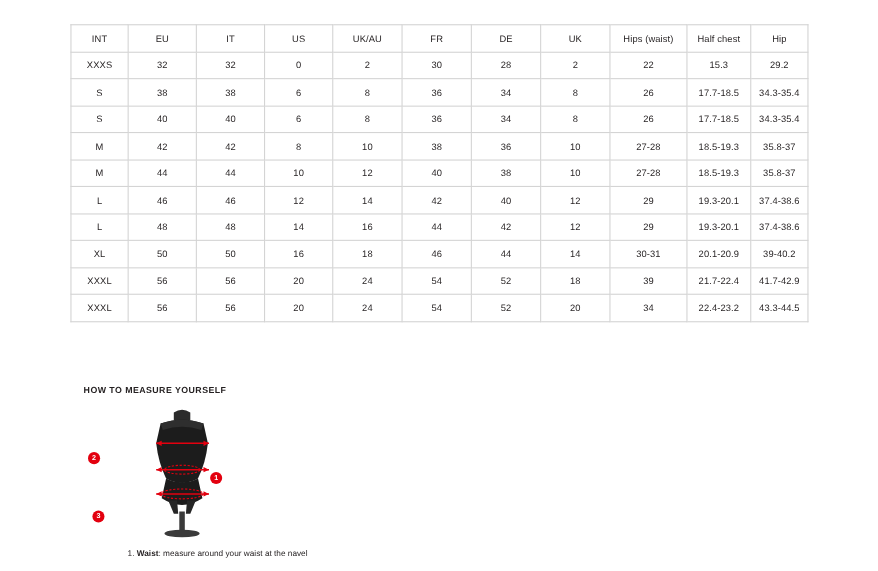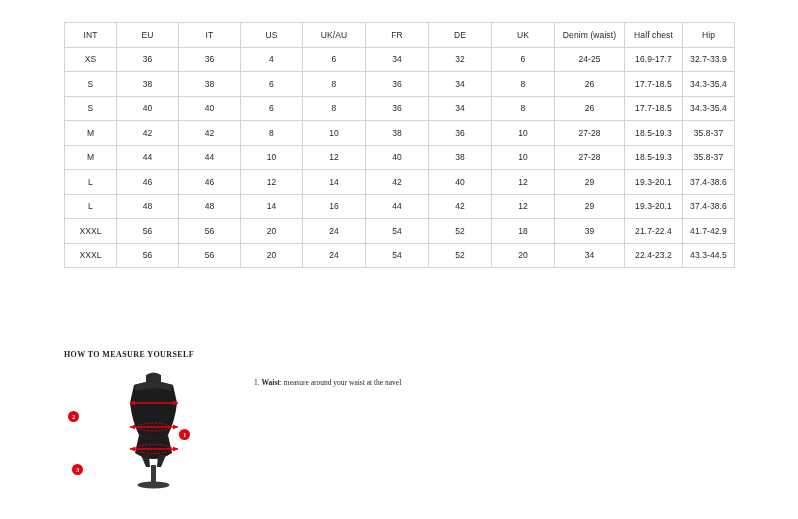--- a/index.html
+++ b/index.html
@@ -61,36 +61,36 @@
   col.c10 { width: 52px; }
   
   td.left-pad, th.left-pad {
     text-align: left;
     padding-left: 8px;
   }
 
   
   .measure-section {
     position: absolute;
-    left: 64px;
+    left: 76px;
     top: 350px;
     width: 700px;
-    font-family: Liberation Serif, serif;
   }
   .measure-title {
     font-size: 8px;
     font-weight: bold;
     letter-spacing: 0.4px;
     color: #231f20;
     margin-bottom: 10px;
   }
   .measure-body {
     position: relative;
     display: flex;
     align-items: flex-start;
+    flex-direction: column;
   }
   .figure-area {
     position: relative;
     width: 120px;
     height: 120px;
     margin-left: 30px;
   }
   .steps {
     margin-left: 40px;
     padding-top: 8px;
@@ -144,38 +144,38 @@
       <thead>
         <tr>
           <th>INT</th>
           <th>EU</th>
           <th>IT</th>
           <th>US</th>
           <th>UK/AU</th>
           <th>FR</th>
           <th>DE</th>
           <th>UK</th>
-          <th>Denim (waist)</th>
+          <th>Hips (waist)</th>
           <th class="left-pad">Half chest</th>
           <th class="left-pad">Hip</th>
         </tr>
       </thead>
       <tbody>
         <tr>
-          <td>XS</td>
-          <td>36</td>
-          <td>36</td>
-          <td>4</td>
-          <td>6</td>
-          <td>34</td>
+          <td>XXXS</td>
           <td>32</td>
-          <td>6</td>
-          <td>24-25</td>
-          <td class="left-pad">16.9-17.7</td>
-          <td class="left-pad">32.7-33.9</td>
+          <td>32</td>
+          <td>0</td>
+          <td>2</td>
+          <td>30</td>
+          <td>28</td>
+          <td>2</td>
+          <td>22</td>
+          <td class="left-pad">15.3</td>
+          <td class="left-pad">29.2</td>
         </tr>
         <tr>
           <td>S</td>
           <td>38</td>
           <td>38</td>
           <td>6</td>
           <td>8</td>
           <td>36</td>
           <td>34</td>
           <td>8</td>
@@ -242,20 +242,33 @@
           <td>14</td>
           <td>16</td>
           <td>44</td>
           <td>42</td>
           <td>12</td>
           <td>29</td>
           <td class="left-pad">19.3-20.1</td>
           <td class="left-pad">37.4-38.6</td>
         </tr>
         <tr>
+          <td>XL</td>
+          <td>50</td>
+          <td>50</td>
+          <td>16</td>
+          <td>18</td>
+          <td>46</td>
+          <td>44</td>
+          <td>14</td>
+          <td>30-31</td>
+          <td class="left-pad">20.1-20.9</td>
+          <td class="left-pad">39-40.2</td>
+        </tr>
+        <tr>
           <td>XXXL</td>
           <td>56</td>
           <td>56</td>
           <td>20</td>
           <td>24</td>
           <td>54</td>
           <td>52</td>
           <td>18</td>
           <td>39</td>
           <td class="left-pad">21.7-22.4</td>

